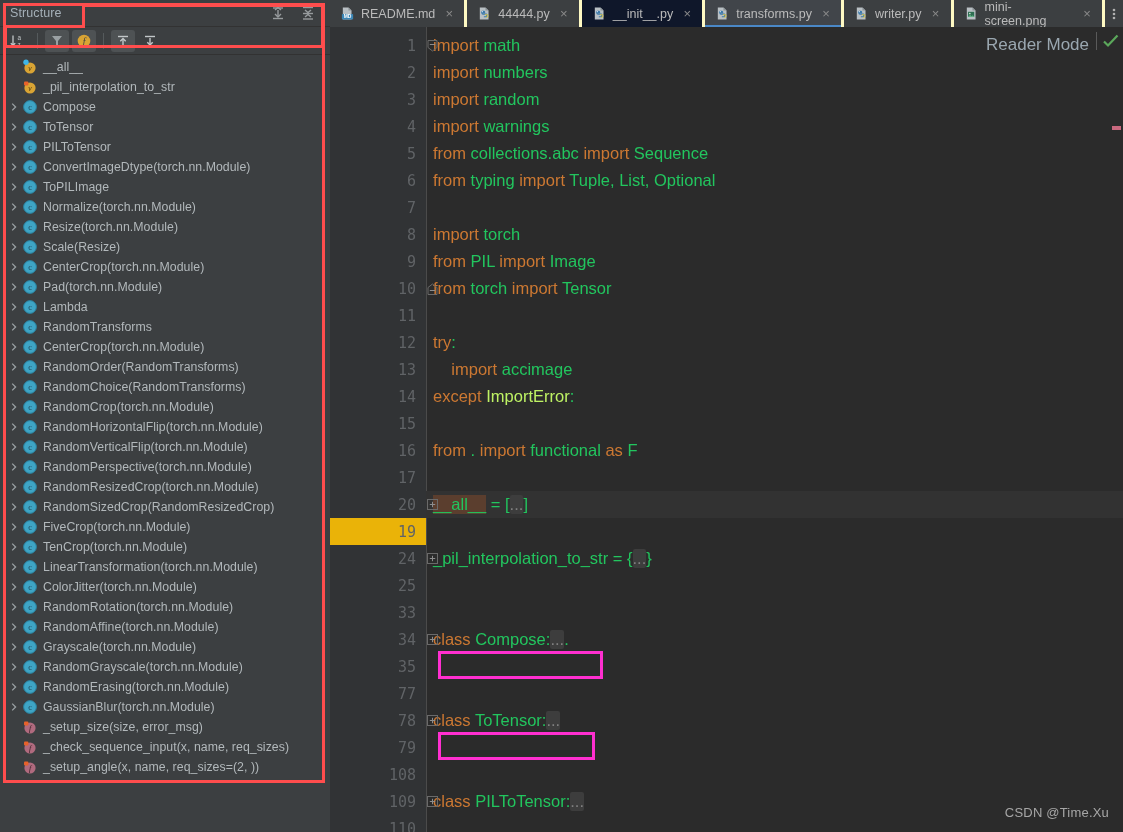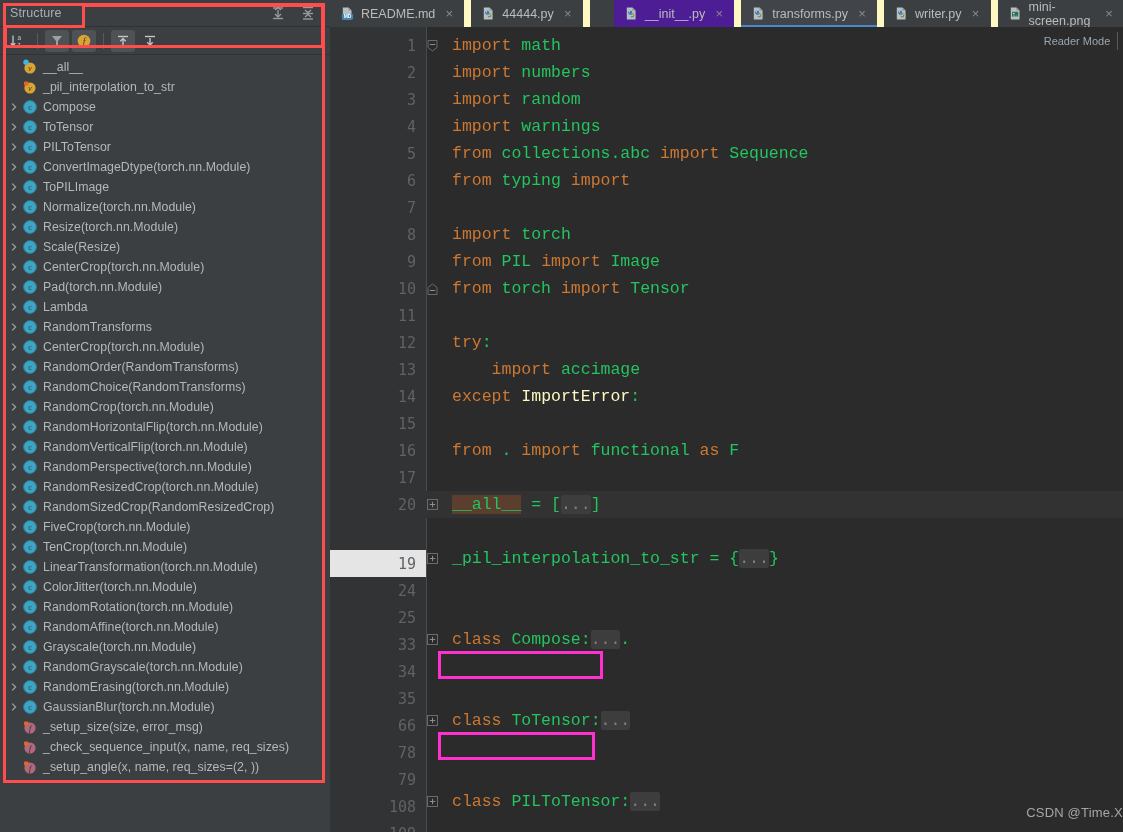--- a/index.html
+++ b/index.html
@@ -93,25 +93,25 @@
     background:#2b2b2b; position: relative;
   }
   .tabbar {
     height: 27px; background:#3c3f41;
     display:flex; align-items:stretch; position:relative;
   }
   .tab {
     display:flex; align-items:center; gap:6px;
     padding: 0 9px 0 10px;
     font-size:12.5px; color:#bbbbbb;
-    border-right:7px solid #fef9c3;
+    border-right:3px solid #fef9c3;
     cursor:pointer; position:relative;
     background:#3c3f41;
   }
-  .tab.selected { background:#4c1d95;margin-left:24px; }
+  .tab.selected { background:#0f172a; }
   .tab.active { background:#41454a; }
   .tab.active::after {
     content:""; position:absolute; left:0; right:0; bottom:0;
     height:2px; background:#4a88c7;
   }
   .tab .ficon { width:15px; height:15px; flex:0 0 15px; }
   .tab .close {
     font-size: 13px; color:#8a8a8a; margin-left:2px; line-height:1;
     width:12px; text-align:center;
   }
@@ -127,58 +127,58 @@
   .gutter {
     width: 96px; flex:0 0 96px; background:#313335;
     position:relative; padding-top:5px;
   }
   .gutter-line {
     height:27px; display:flex; align-items:center; justify-content:flex-end;
     padding-right:10px;
     color:#606366; font-size:15px;
     font-family:"DejaVu Sans Mono", monospace;
   }
-  .gutter-line.hl { background:#e5e5e5;margin-top:32px; }
+  .gutter-line.hl { background:#eab308; }
   .code-pane {
     flex:1; position:relative; padding-top:5px;
     background:#2b2b2b; overflow:hidden;
   }
   .vbar {
     position:absolute; left:0px; top:0; bottom:0; width:1px; background:#4b4b4b;
   }
   .code-line {
     height:27px; display:flex; align-items:center;
-    font-family:Liberation Mono, monospace;
-    font-size:16.5px; white-space:pre; padding-left:26px;
+    font-family:Liberation Sans, sans-serif;
+    font-size:16.5px; white-space:pre; padding-left:7px;
     position: relative;
   }
   .code-line.hl { background:#323232; }
   .kw   { color:#cc7832; }
   .none { color:#cc7832; }
-  .err  { color:#fef9c3; }
+  .err  { color:#bef264; }
   .plain{ color:#22c55e; }
   .fold-ellipsis {
     background:#3d3d3d; color:#808080; border-radius:2px;
   }
   .caret-hl { background:#5b3e2e; }
 
   
   .foldmark {
     position:absolute; left:1px; width:11px; height:11px;
     display:flex; align-items:center; justify-content:center;
   }
 
   
   .magenta-box {
     position:absolute; border:3px solid #ff2fd0; pointer-events:none; z-index:30;
   }
 
   .reader-mode {
     position:absolute; right:34px; top:8px;
-    color:#9aa7b0; font-size:11px; z-index:20;
+    color:#9aa7b0; font-size:17px; z-index:20;
   }
   .reader-sep {
     position:absolute; right:26px; top:5px; width:1px; height:18px;
     background:#5a5a5a; z-index:20;
   }
   .reader-check { position:absolute; right:3px; top:6px; z-index:20; }
 
   .scroll-marks { position:absolute; right:0; top:27px; width:12px; bottom:0; z-index:15; }
   .mark { position:absolute; right:2px; width:9px; height:4px; }
 
@@ -862,21 +862,21 @@
           <div class="gutter-line">
             <span>33</span>
           </div>
           <div class="gutter-line">
             <span>34</span>
           </div>
           <div class="gutter-line">
             <span>35</span>
           </div>
           <div class="gutter-line">
-            <span>66</span>
+            <span>77</span>
           </div>
           <div class="gutter-line">
             <span>78</span>
           </div>
           <div class="gutter-line">
             <span>79</span>
           </div>
           <div class="gutter-line">
             <span>108</span>
           </div>
@@ -890,21 +890,21 @@
       <div class="code-pane" id="code-pane">
         <div class="vbar"></div>
       <div class="code-line"><span class="foldmark"><svg width="11" height="12" viewBox="0 0 11 12">
                 <path d="M1 .5h9v7L5.5 11 1 7.5z" fill="none" stroke="#6a6a6a"></path>
                 <path d="M2.8 4.5h5.4" stroke="#8d8d8d" stroke-width="1"></path>
               </svg></span><span class="kw">import</span><span class="plain"> math</span></div>
           <div class="code-line"><span class="kw">import</span><span class="plain"> numbers</span></div>
           <div class="code-line"><span class="kw">import</span><span class="plain"> random</span></div>
           <div class="code-line"><span class="kw">import</span><span class="plain"> warnings</span></div>
           <div class="code-line"><span class="kw">from</span><span class="plain"> collections.abc </span><span class="kw">import</span><span class="plain"> Sequence</span></div>
-          <div class="code-line"><span class="kw">from</span><span class="plain"> typing </span><span class="kw">import</span></div>
+          <div class="code-line"><span class="kw">from</span><span class="plain"> typing </span><span class="kw">import</span><span class="plain"> Tuple, List, Optional</span></div>
           <div class="code-line"></div>
           <div class="code-line"><span class="kw">import</span><span class="plain"> torch</span></div>
           <div class="code-line"><span class="kw">from</span><span class="plain"> PIL </span><span class="kw">import</span><span class="plain"> Image</span></div>
           <div class="code-line"><span class="foldmark"><svg width="11" height="12" viewBox="0 0 11 12">
                 <path d="M1 11.5h9v-7L5.5 1 1 4.5z" fill="none" stroke="#6a6a6a"></path>
                 <path d="M2.8 7.5h5.4" stroke="#8d8d8d" stroke-width="1"></path>
               </svg></span><span class="kw">from</span><span class="plain"> torch </span><span class="kw">import</span><span class="plain"> Tensor</span></div>
           <div class="code-line"></div>
           <div class="code-line"><span class="kw">try</span><span class="plain">:</span></div>
           <div class="code-line"><span class="plain">    </span><span class="kw">import</span><span class="plain"> accimage</span></div>

